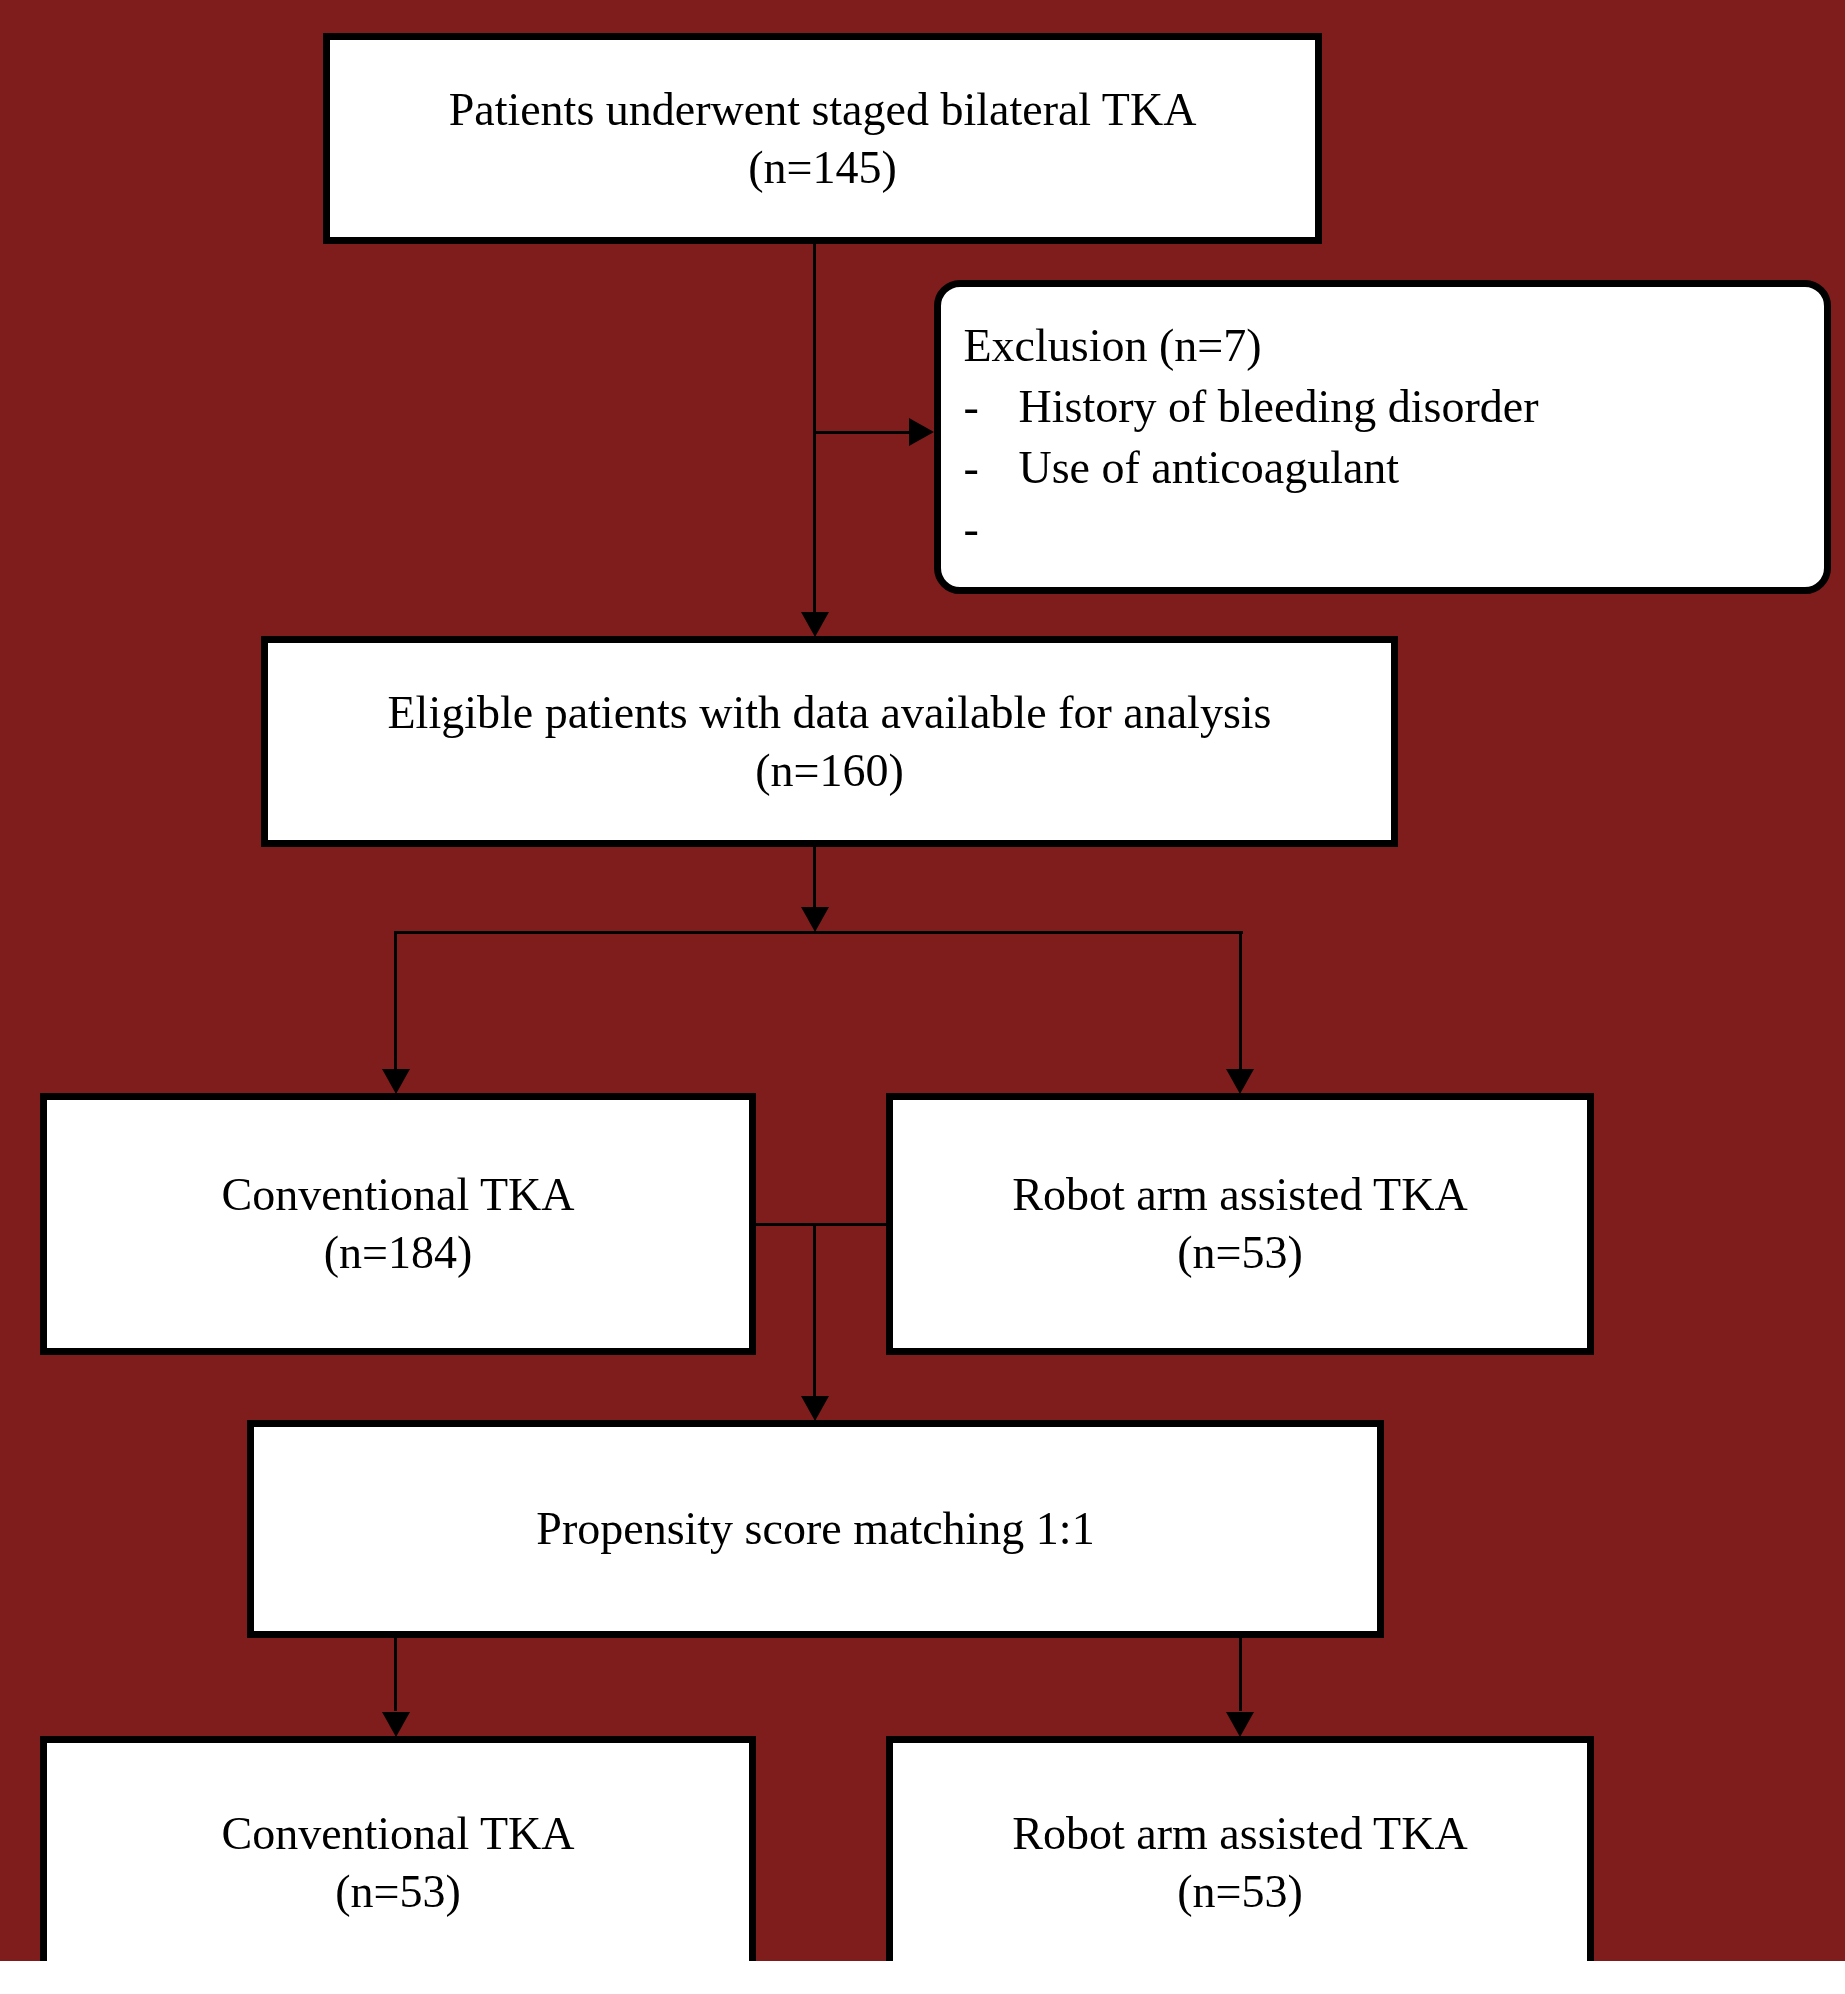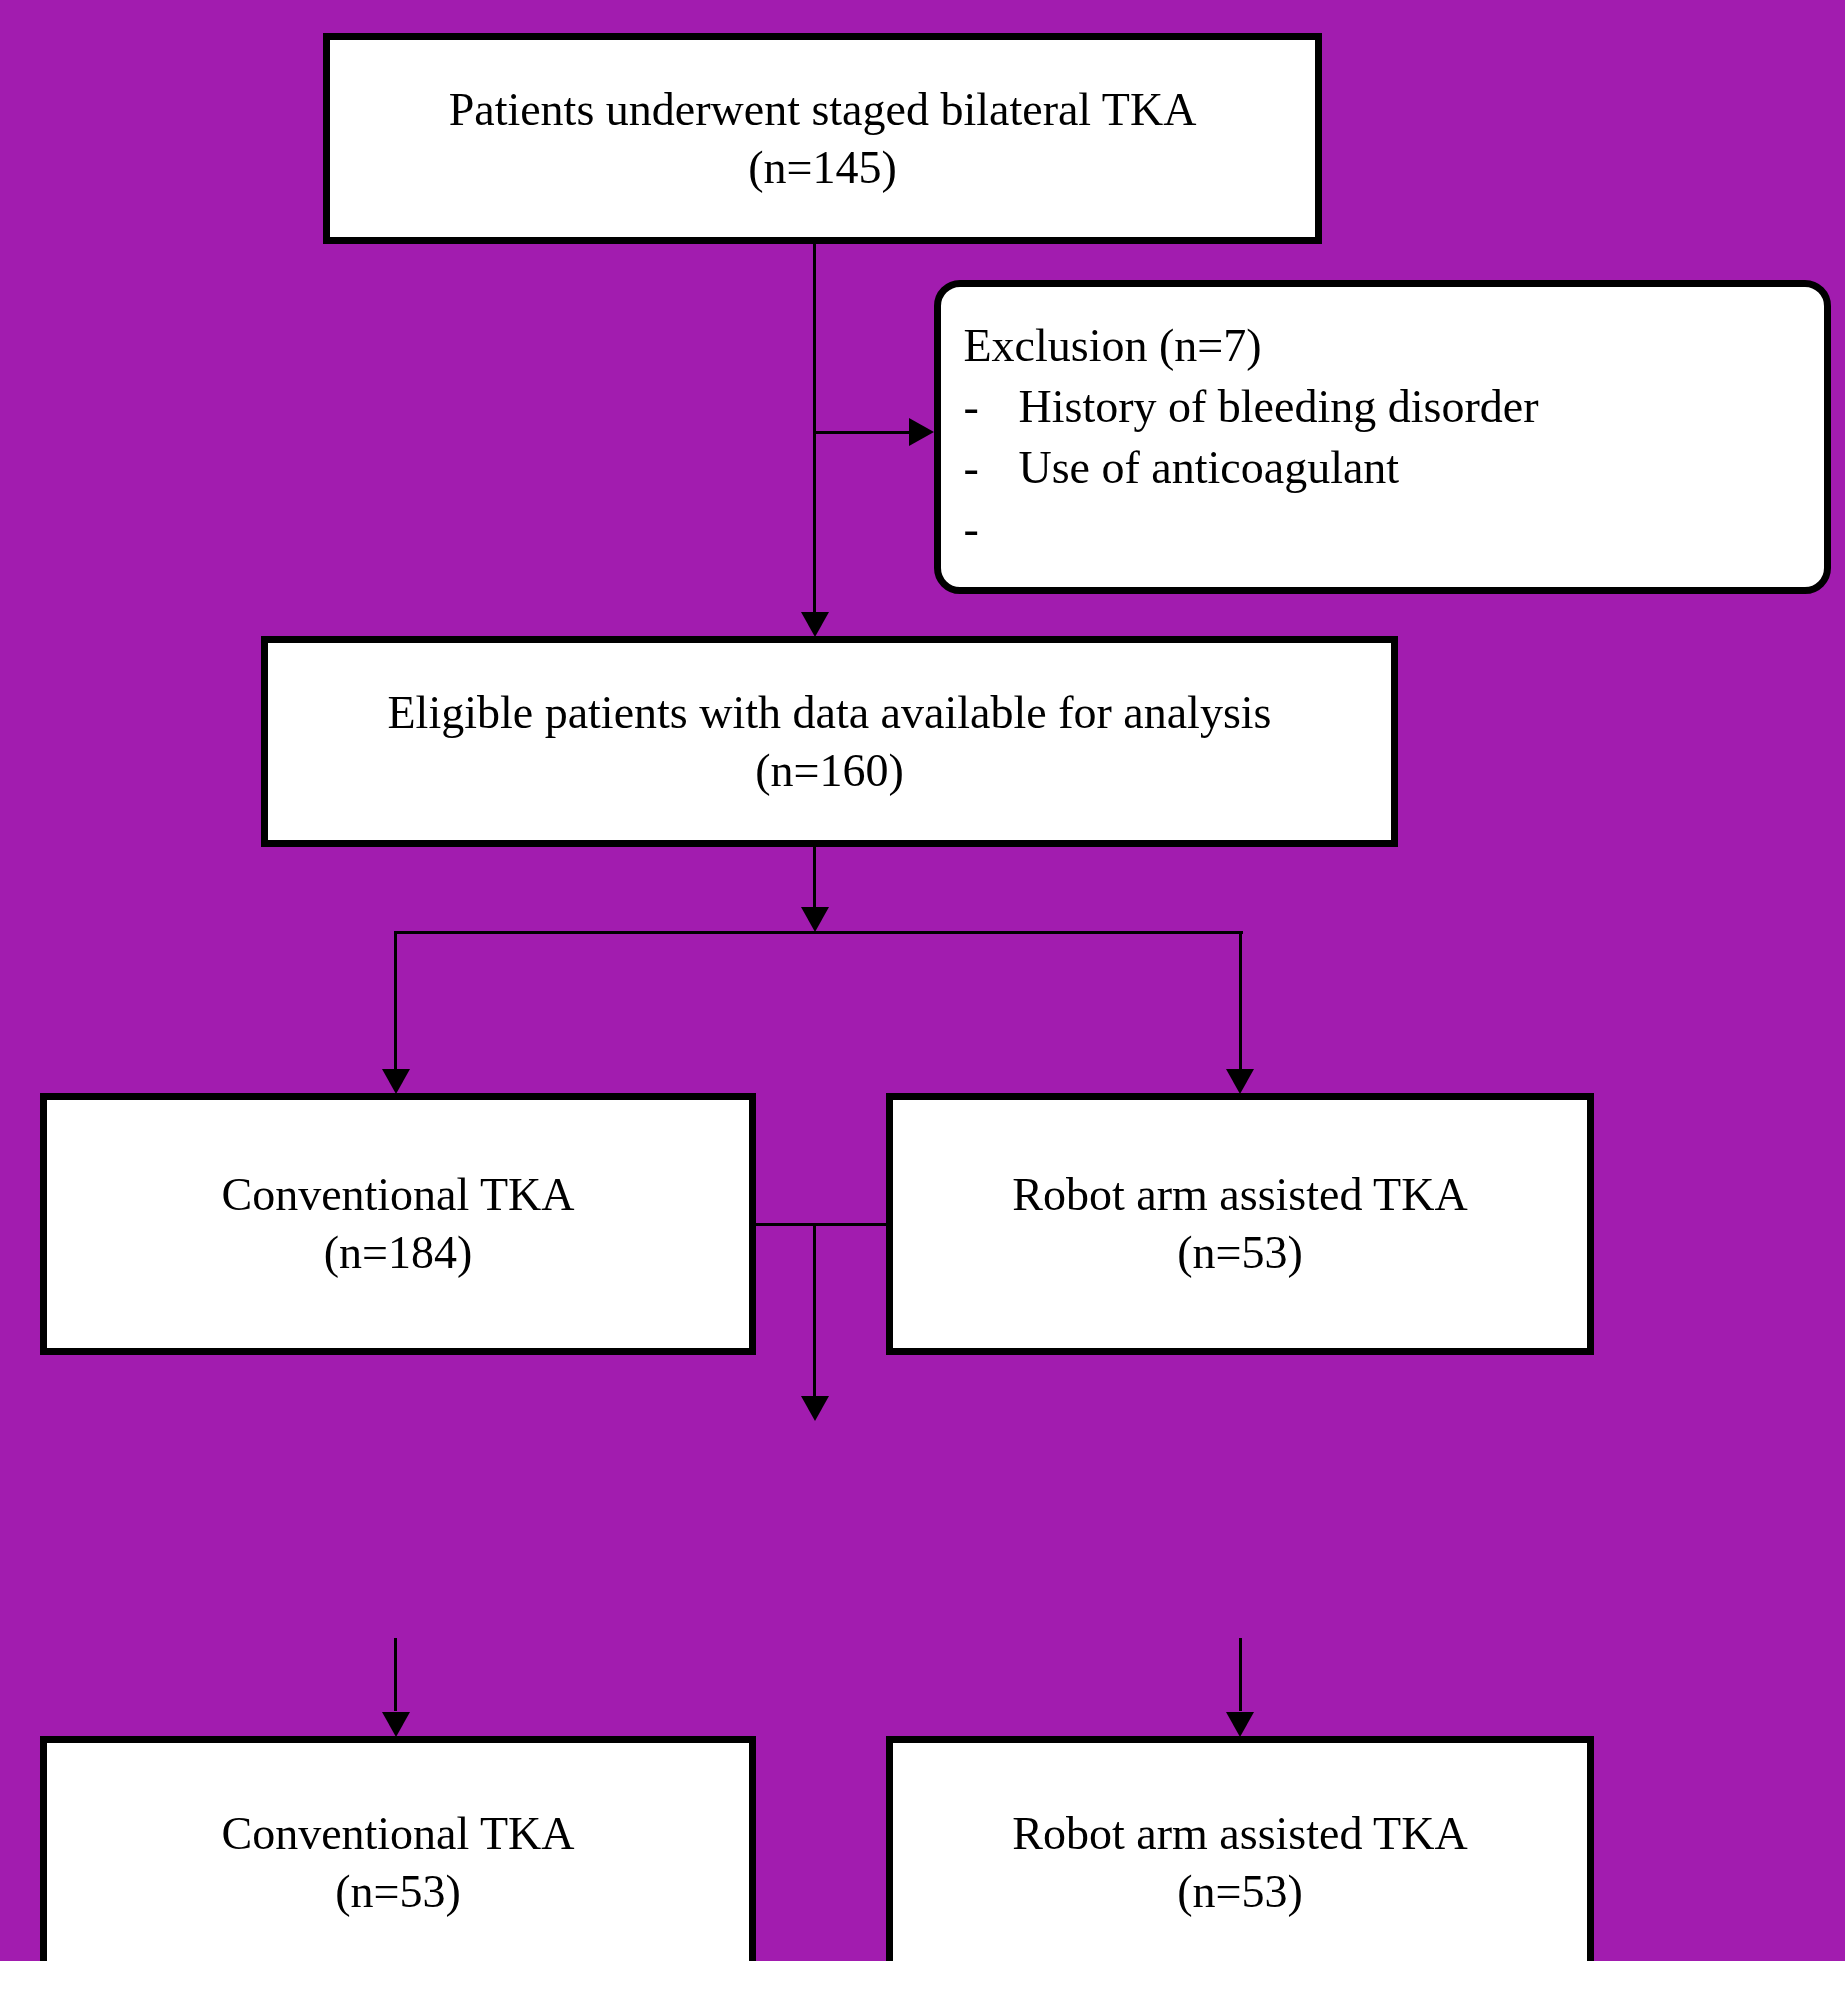--- a/index.html
+++ b/index.html
@@ -4,21 +4,21 @@
 <style>
   html, body {
     margin: 0;
     padding: 0;
     background: #ffffff;
   }
   #canvas {
     position: relative;
     width: 1846px;
     height: 1961px;
-    background: #a21caf;
+    background: #7f1d1d;
     color: #000000;
     font-family: "Liberation Serif", "DejaVu Serif", serif;
     font-size: 46px;
     overflow: hidden;
   }
   .node {
     position: absolute;
     box-sizing: border-box;
     border: 7.3px solid #000000;
     background: #ffffff;
@@ -120,20 +120,23 @@
 
   <div class="node" style="left:886px; top:1093px; width:708px; height:262px;">
     <div>Robot arm assisted TKA</div>
     <div>(n=53)</div>
   </div>
 
   <div class="connector" style="left:752px; top:1223px; width:138px; height:2.9px;"></div>
   <div class="connector" style="left:813px; top:1226px; width:2.9px; height:170px;"></div>
   <div class="arrowhead-down" style="left:801px; top:1396px;"></div>
 
+  <div class="node" style="left:247px; top:1420px; width:1137px; height:218px;">
+    <div>Propensity score matching 1:1</div>
+  </div>
 
   <div class="connector" style="left:394px; top:1638px; width:2.9px; height:73px;"></div>
   <div class="arrowhead-down" style="left:382px; top:1712px;"></div>
   <div class="connector" style="left:1239px; top:1638px; width:2.9px; height:73px;"></div>
   <div class="arrowhead-down" style="left:1226px; top:1712px;"></div>
 
   <div class="node" style="left:40px; top:1736px; width:716px; height:254px;">
     <div>Conventional TKA</div>
     <div>(n=53)</div>
   </div>

